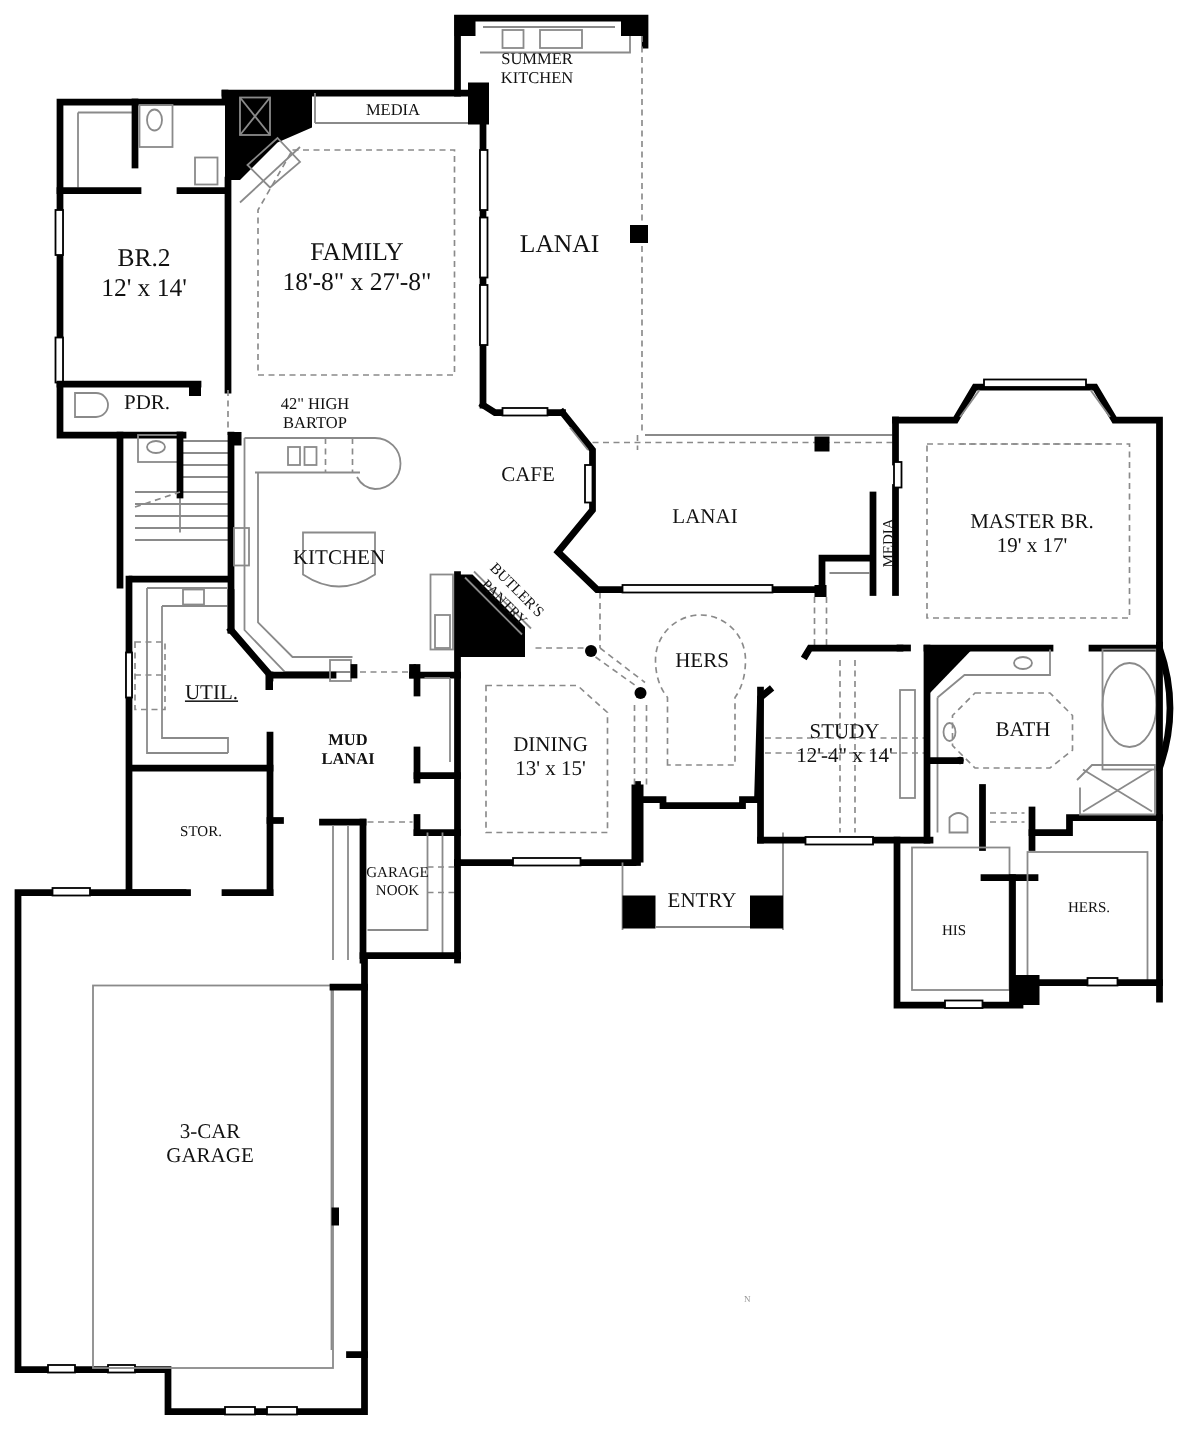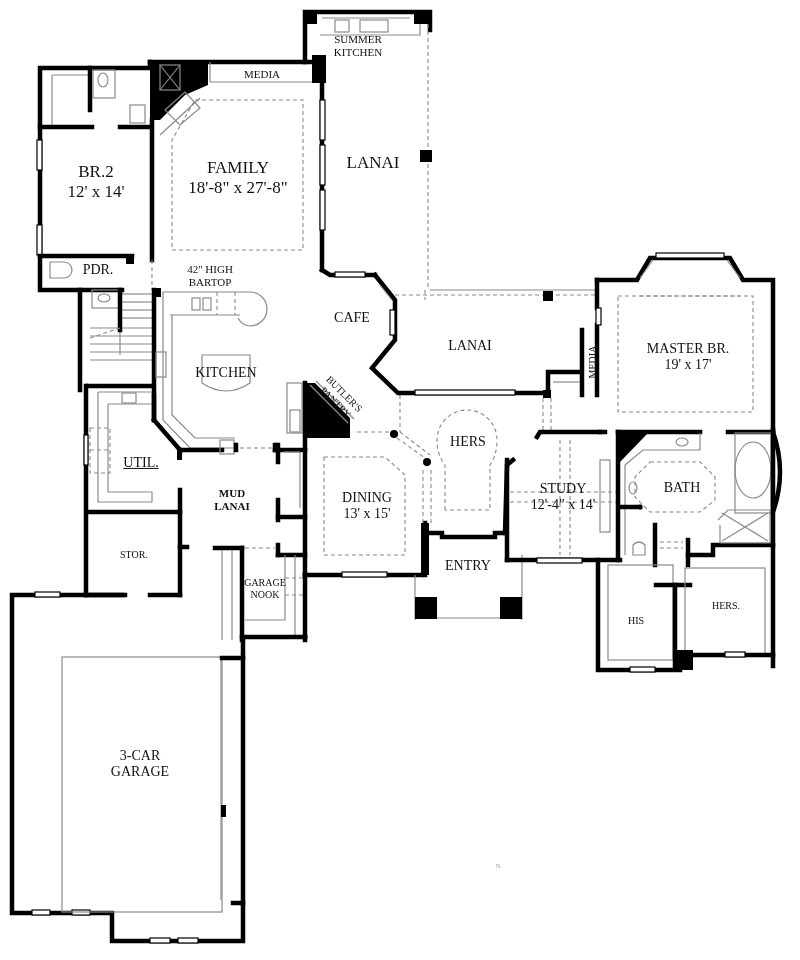--- a/index.html
+++ b/index.html
@@ -335,21 +335,21 @@
 <div class="lbl md" style="left:367px;top:506px;">
   <div>DINING</div>
   <div>13' x 15'</div>
 </div>
 <div class="lbl md" style="left:563px;top:497px;">
   <div>STUDY</div>
   <div>12'-4" x 14'</div>
 </div>
 <div class="lbl md" style="left:682px;top:488px;">BATH</div>
 <div class="lbl xs" style="left:134px;top:555px;">STOR.</div>
-<div class="lbl md" style="left:468px;top:566px;">ENTRY</div>
+<div class="lbl md" style="left:468px;top:602px;">ENTRY</div>
 <div class="lbl xs" style="left:265px;top:588px;">
   <div>GARAGE</div>
   <div>NOOK</div>
 </div>
 <div class="lbl xs" style="left:636px;top:621px;">HIS</div>
 <div class="lbl xs" style="left:726px;top:606px;">HERS.</div>
 <div class="lbl md" style="left:140px;top:764px;">
   <div>3-CAR</div>
   <div>GARAGE</div>
 </div>

